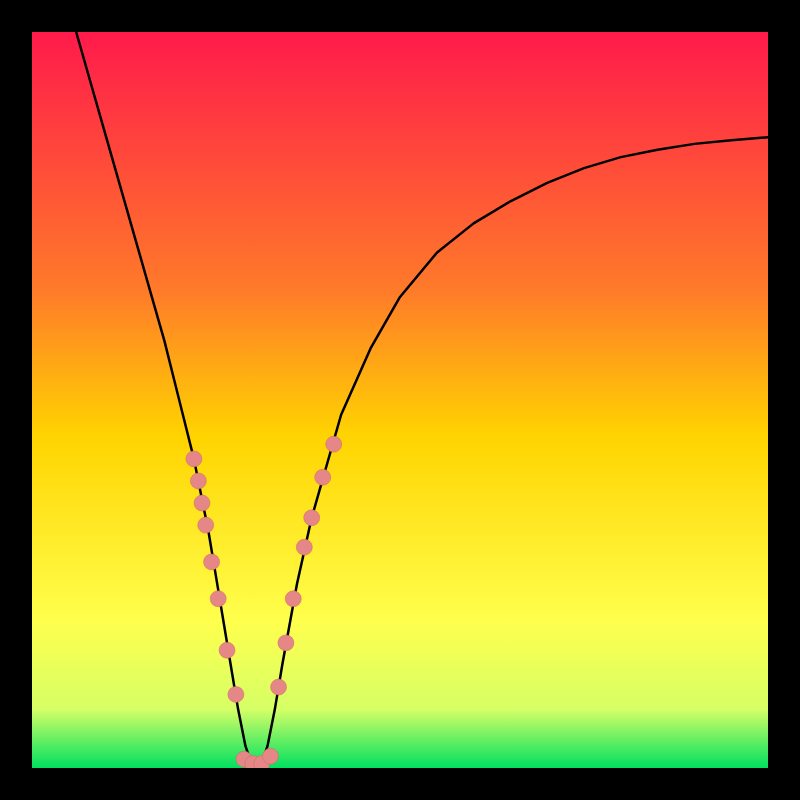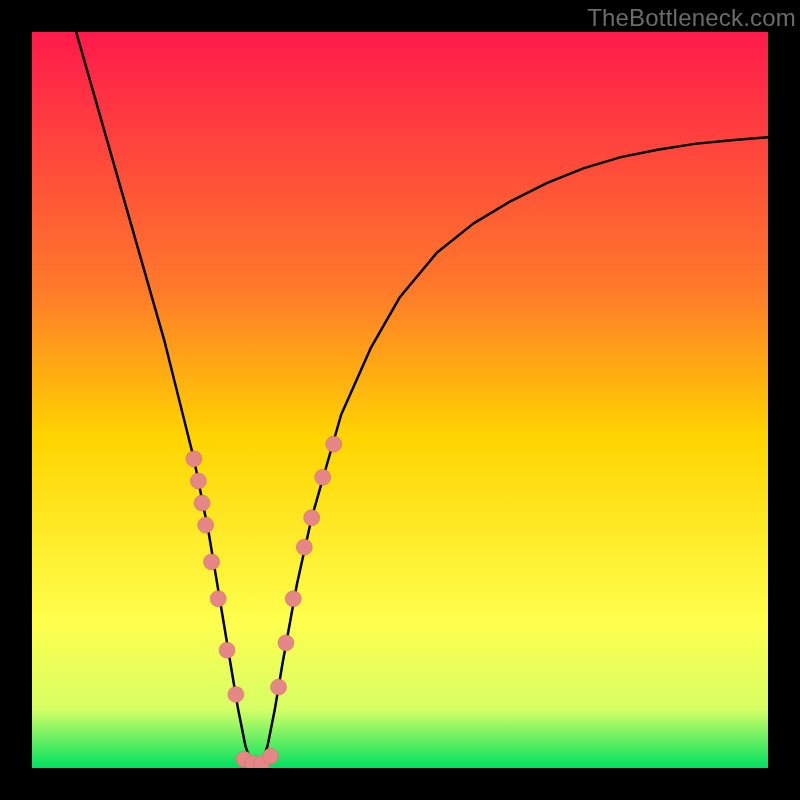--- a/index.html
+++ b/index.html
@@ -33,21 +33,20 @@
     color: #6b6b6b;
     font-size: 24px;
     font-weight: 500;
     letter-spacing: 0.2px;
   }
 </style>
 </head>
 <body>
 
 <div class="frame">
-  <div class="watermark">TheBottleneck.com</div>
   <div class="plot-area">
     <svg id="plot-svg" width="736" height="736" viewBox="0 0 736 736" preserveAspectRatio="none">
       <defs>
         <linearGradient id="bg-grad" x1="0" y1="0" x2="0" y2="1">
           <stop id="g0" offset="0%" stop-color="#ff1a4b"></stop>
           <stop id="g1" offset="35%" stop-color="#ff7a2a"></stop>
           <stop id="g2" offset="55%" stop-color="#ffd400"></stop>
           <stop id="g3" offset="80%" stop-color="#ffff4d"></stop>
           <stop id="g4" offset="92%" stop-color="#d6ff66"></stop>
           <stop id="g5" offset="100%" stop-color="#00e060"></stop>

